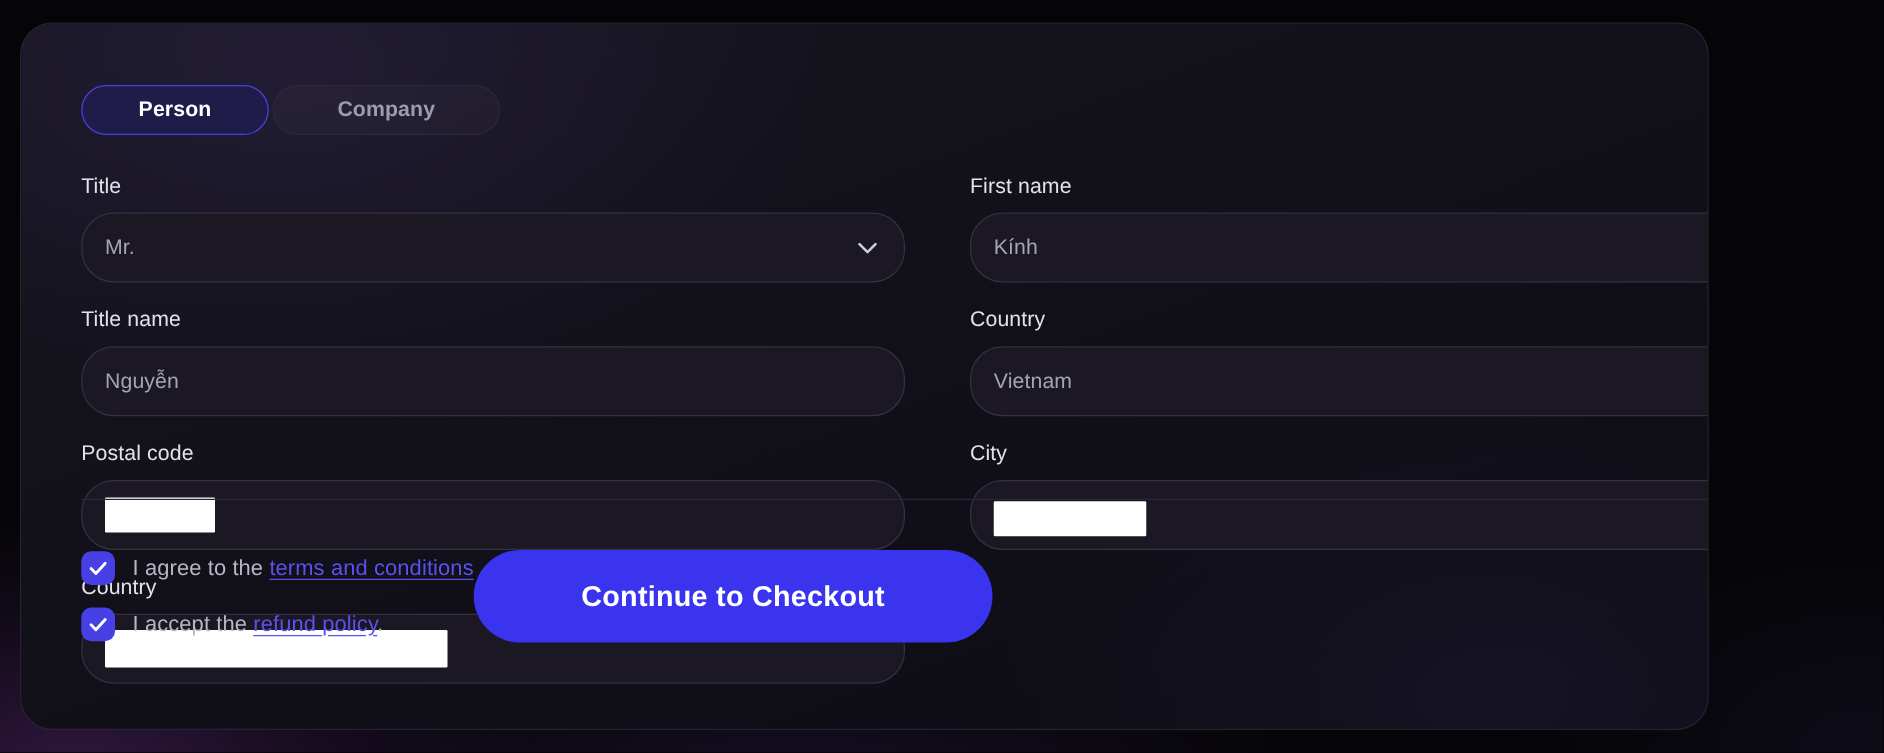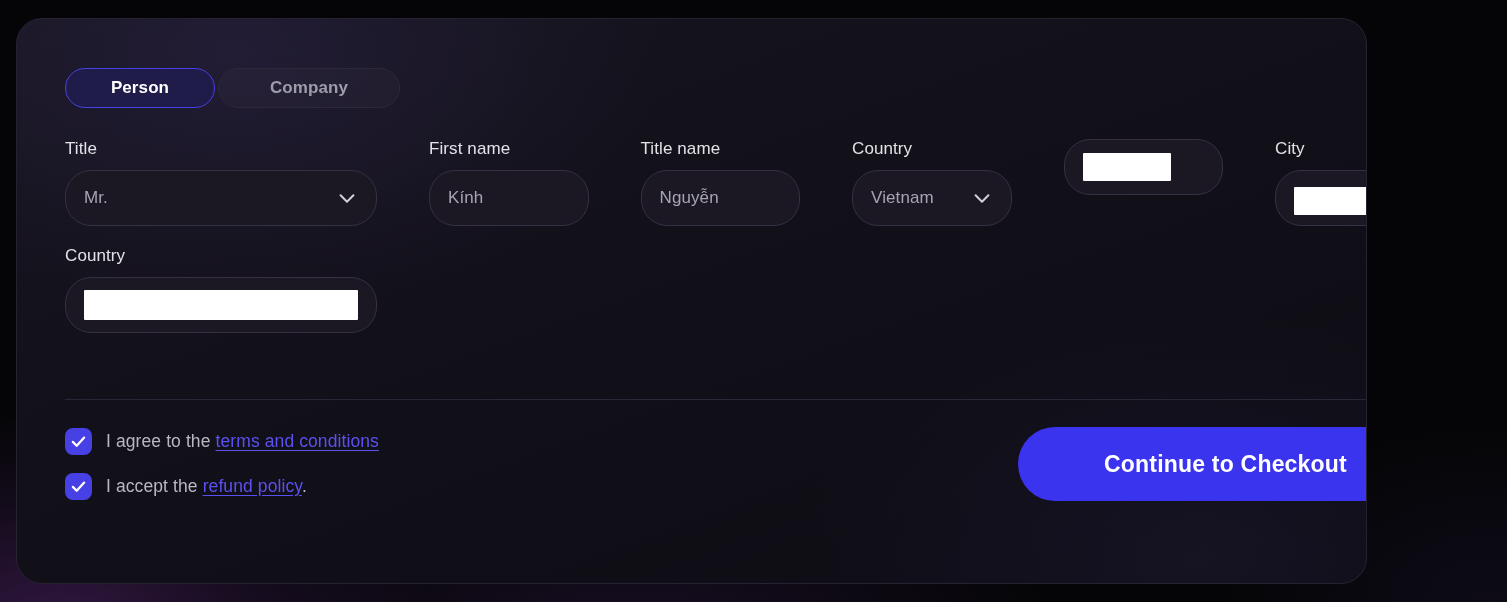--- a/index.html
+++ b/index.html
@@ -80,21 +80,21 @@
     font-weight: 700;
   }
 
   
   .form-grid {
     position: absolute;
     left: 48px;
     top: 120px;
     width: 1370px;
     display: grid;
-    grid-template-columns: repeat(6, 1fr);
+    grid-template-columns: repeat(2, 1fr);
     column-gap: 52px;
     row-gap: 20px;
   }
   .field { display: flex; flex-direction: column; }
   .field-label {
     font-size: 17px;
     color: #e3e2e8;
     margin-bottom: 11px;
     letter-spacing: 0.1px;
   }
@@ -144,25 +144,25 @@
     top: 380px;
     width: 1368px;
     height: 1px;
     background: #2b2637;
   }
 
   
   .footer-row {
     position: absolute;
     left: 48px;
-    top: 408px;
+    top: 421px;
     width: 1368px;
     display: flex;
     align-items: center;
-    justify-content: space-between;
+    justify-content: flex-start;
   }
   .consents { display: flex; flex-direction: column; gap: 18px; }
   .consent {
     display: flex;
     align-items: center;
     gap: 14px;
     cursor: pointer;
     user-select: none;
   }
   .checkbox {
@@ -252,20 +252,21 @@
         <span class="control-value">Vietnam</span>
         <span class="chevron">
           <svg width="22" height="22" viewBox="0 0 24 24" fill="none" stroke="#cfcdd8" stroke-width="2.2" stroke-linecap="round" stroke-linejoin="round">
             <polyline points="5,9 12,16 19,9"></polyline>
           </svg>
         </span>
       </div>
     </div>
 
     <div class="field">
+      <div class="field-label">Postal code</div>
       <div class="control">
         <span class="redaction w-postal"></span>
       </div>
     </div>
 
     <div class="field">
       <div class="field-label">City</div>
       <div class="control">
         <span class="redaction w-city"></span>
       </div>

